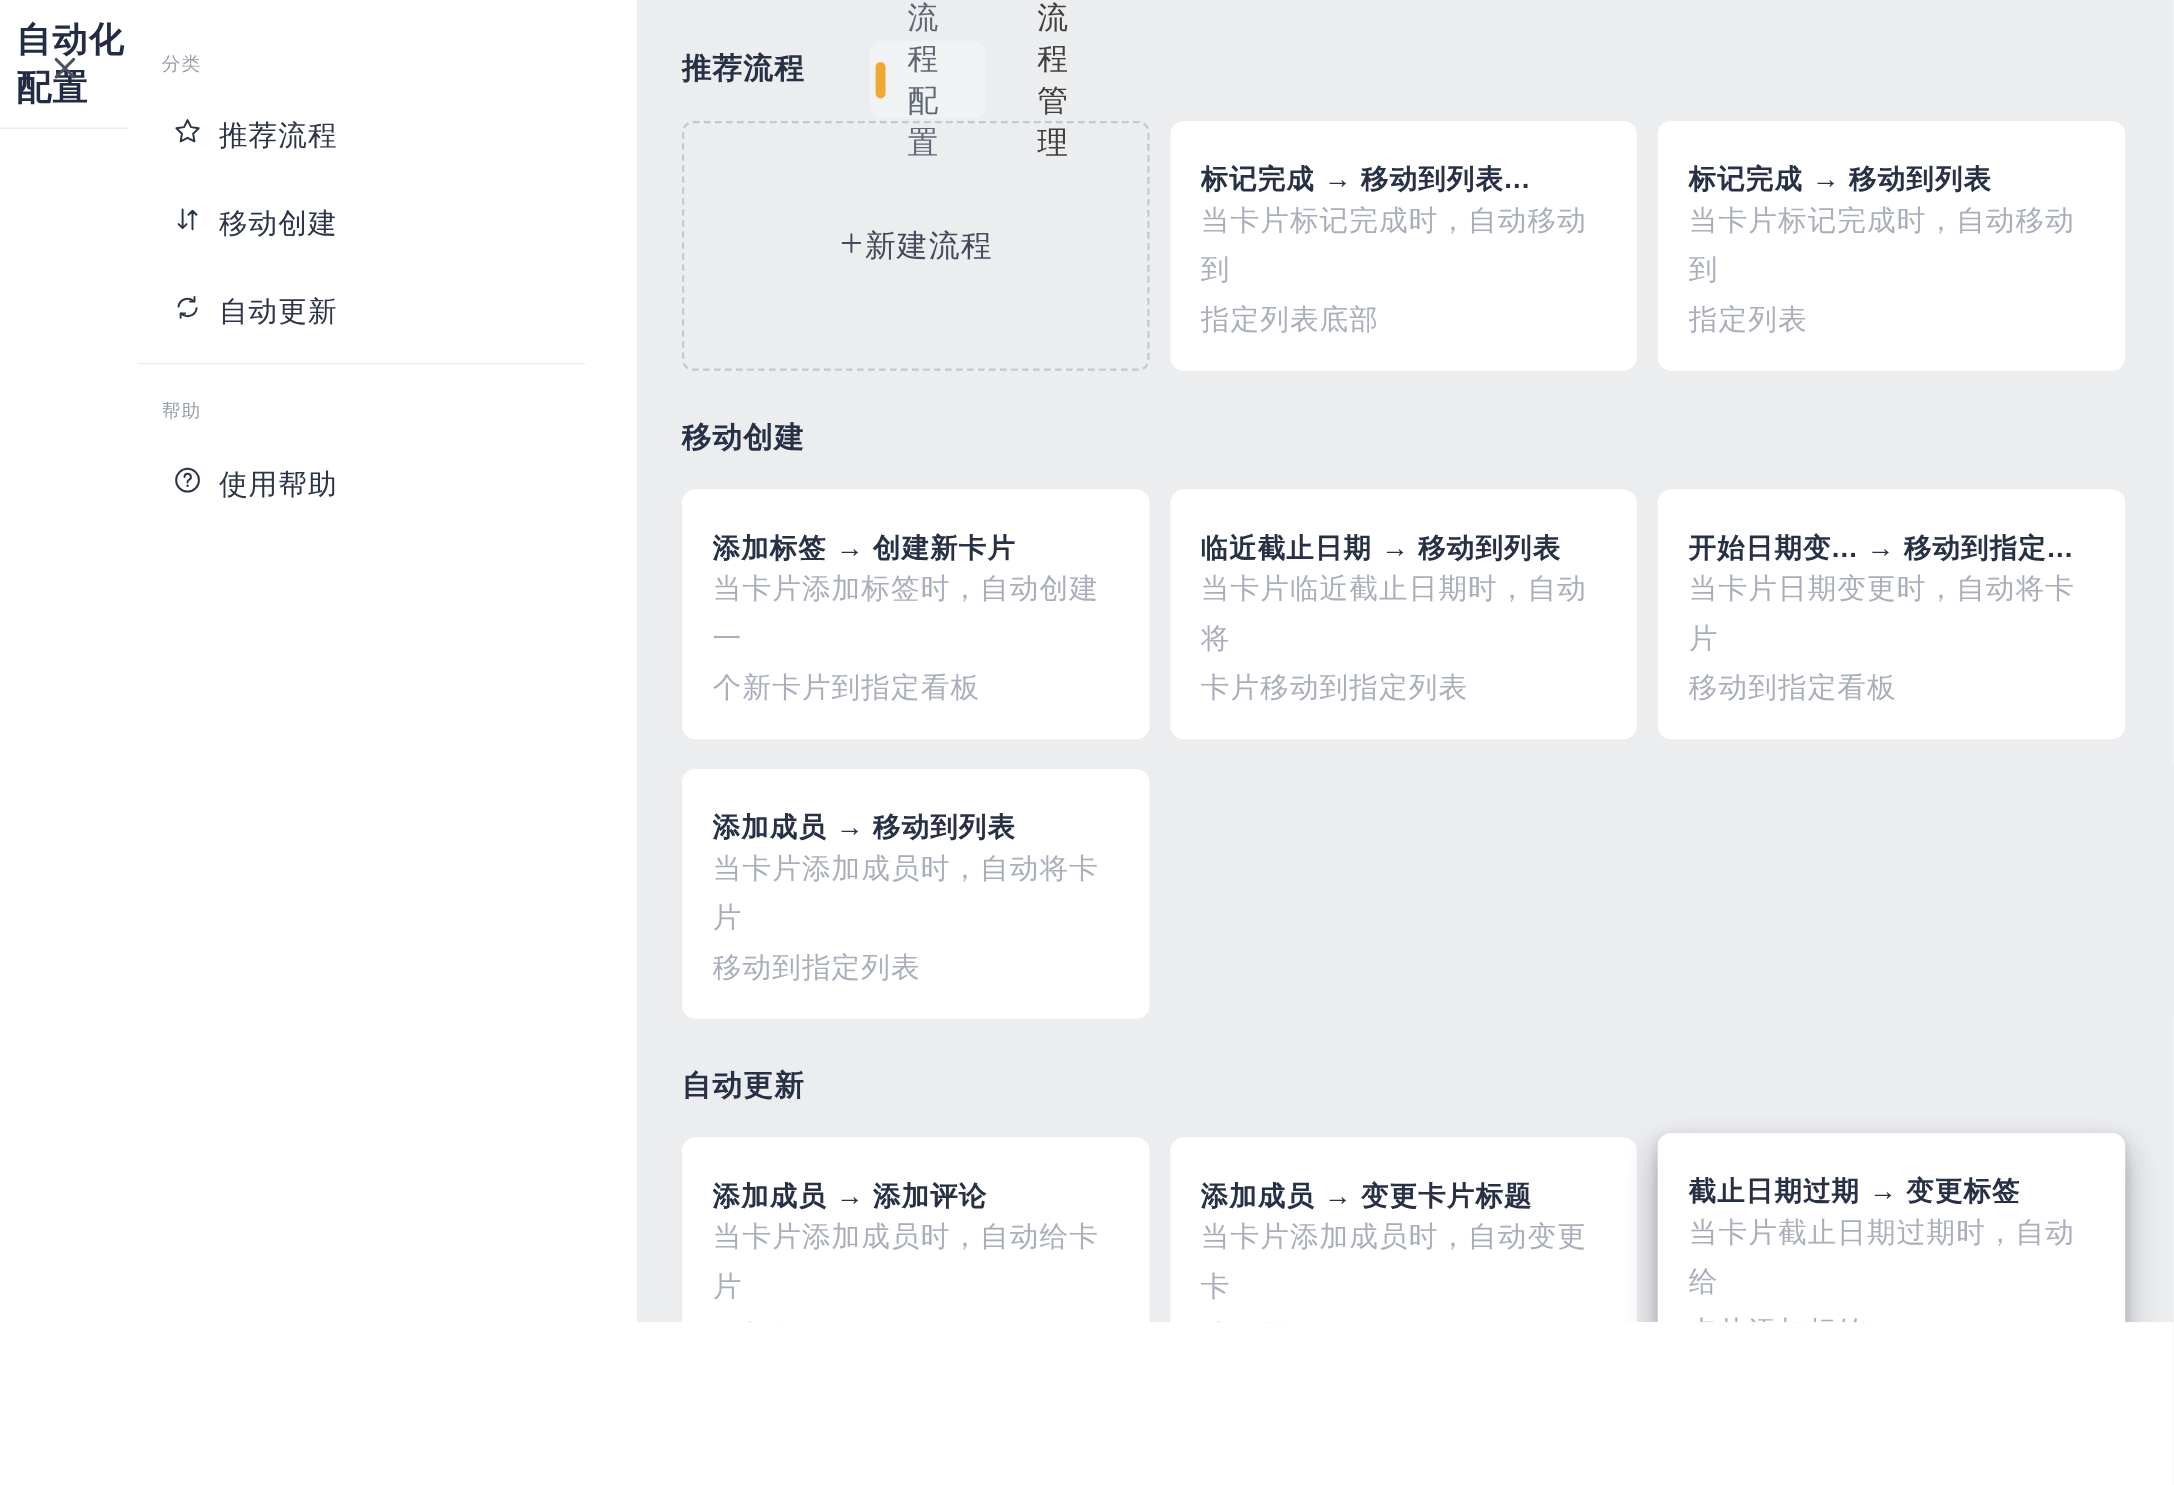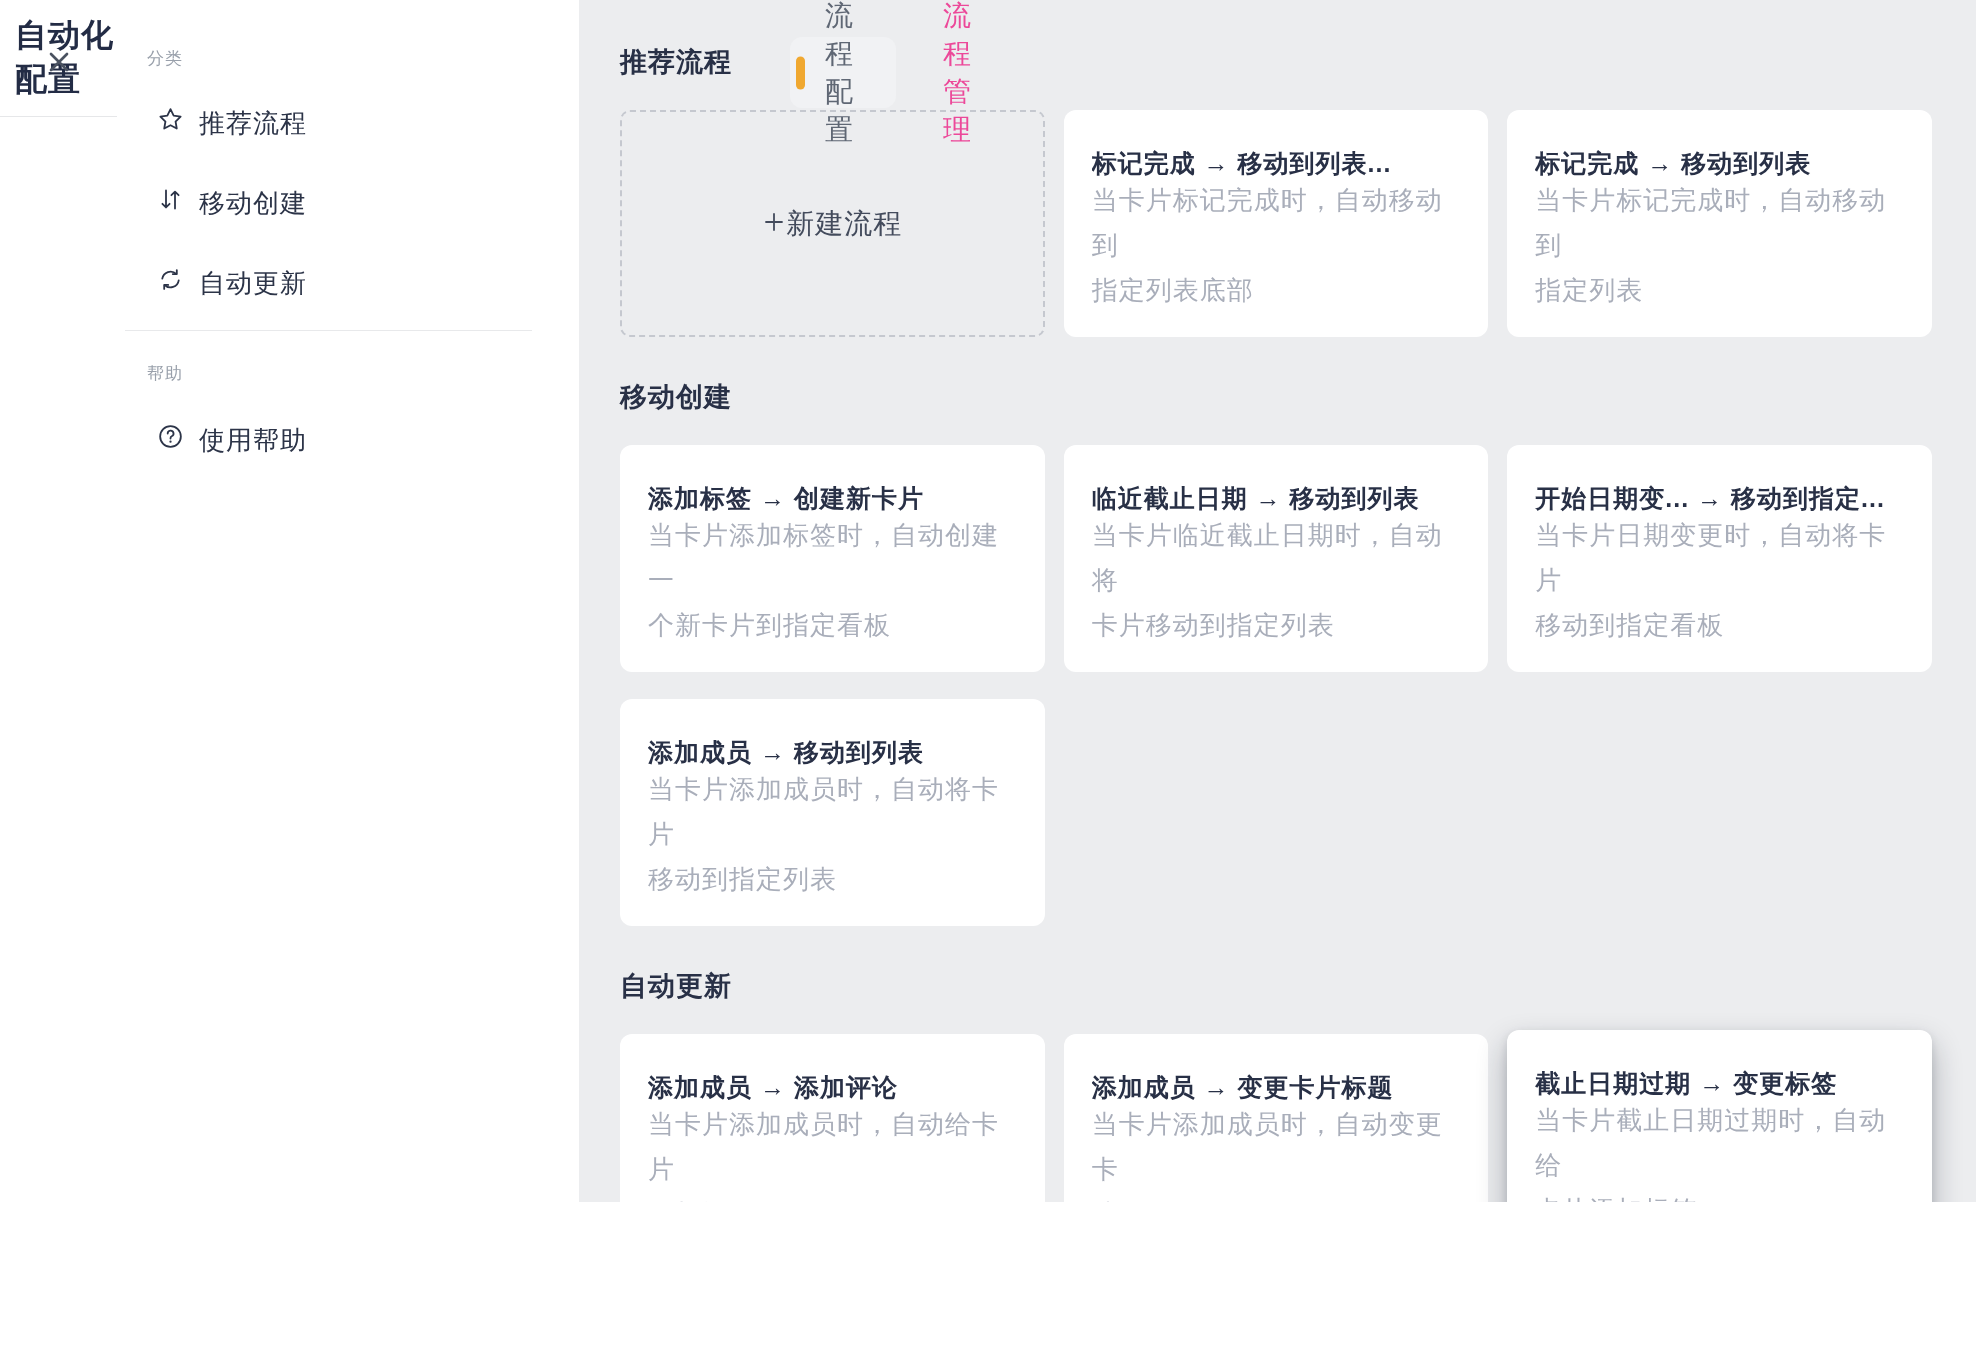--- a/index.html
+++ b/index.html
@@ -30,21 +30,21 @@
     height: 71px; display: flex; align-items: center;
     font-size: 28px; letter-spacing: 1px; cursor: pointer;
   }
   .tab.active {
     position: relative;
     background: #f1f2f4;
     border-radius: 12px;
     padding: 0 42px 0 35px;
     color: #5f6774;
   }
-  .tab.inactive { padding: 0 0 0 35px; color: #ec4899; }
+  .tab.inactive { padding: 0 0 0 35px; color: #404040; }
   .tab-pill {
     position: absolute; left: 6px; top: 50%; transform: translateY(-50%);
     width: 9px; height: 33px; border-radius: 5px;
     background: #f0a830;
   }
   .close-btn {
     position: absolute; right: 40px; top: 45px;
     width: 36px; height: 36px;
     display: flex; align-items: center; justify-content: center;
     cursor: pointer; background: transparent; border: none;

